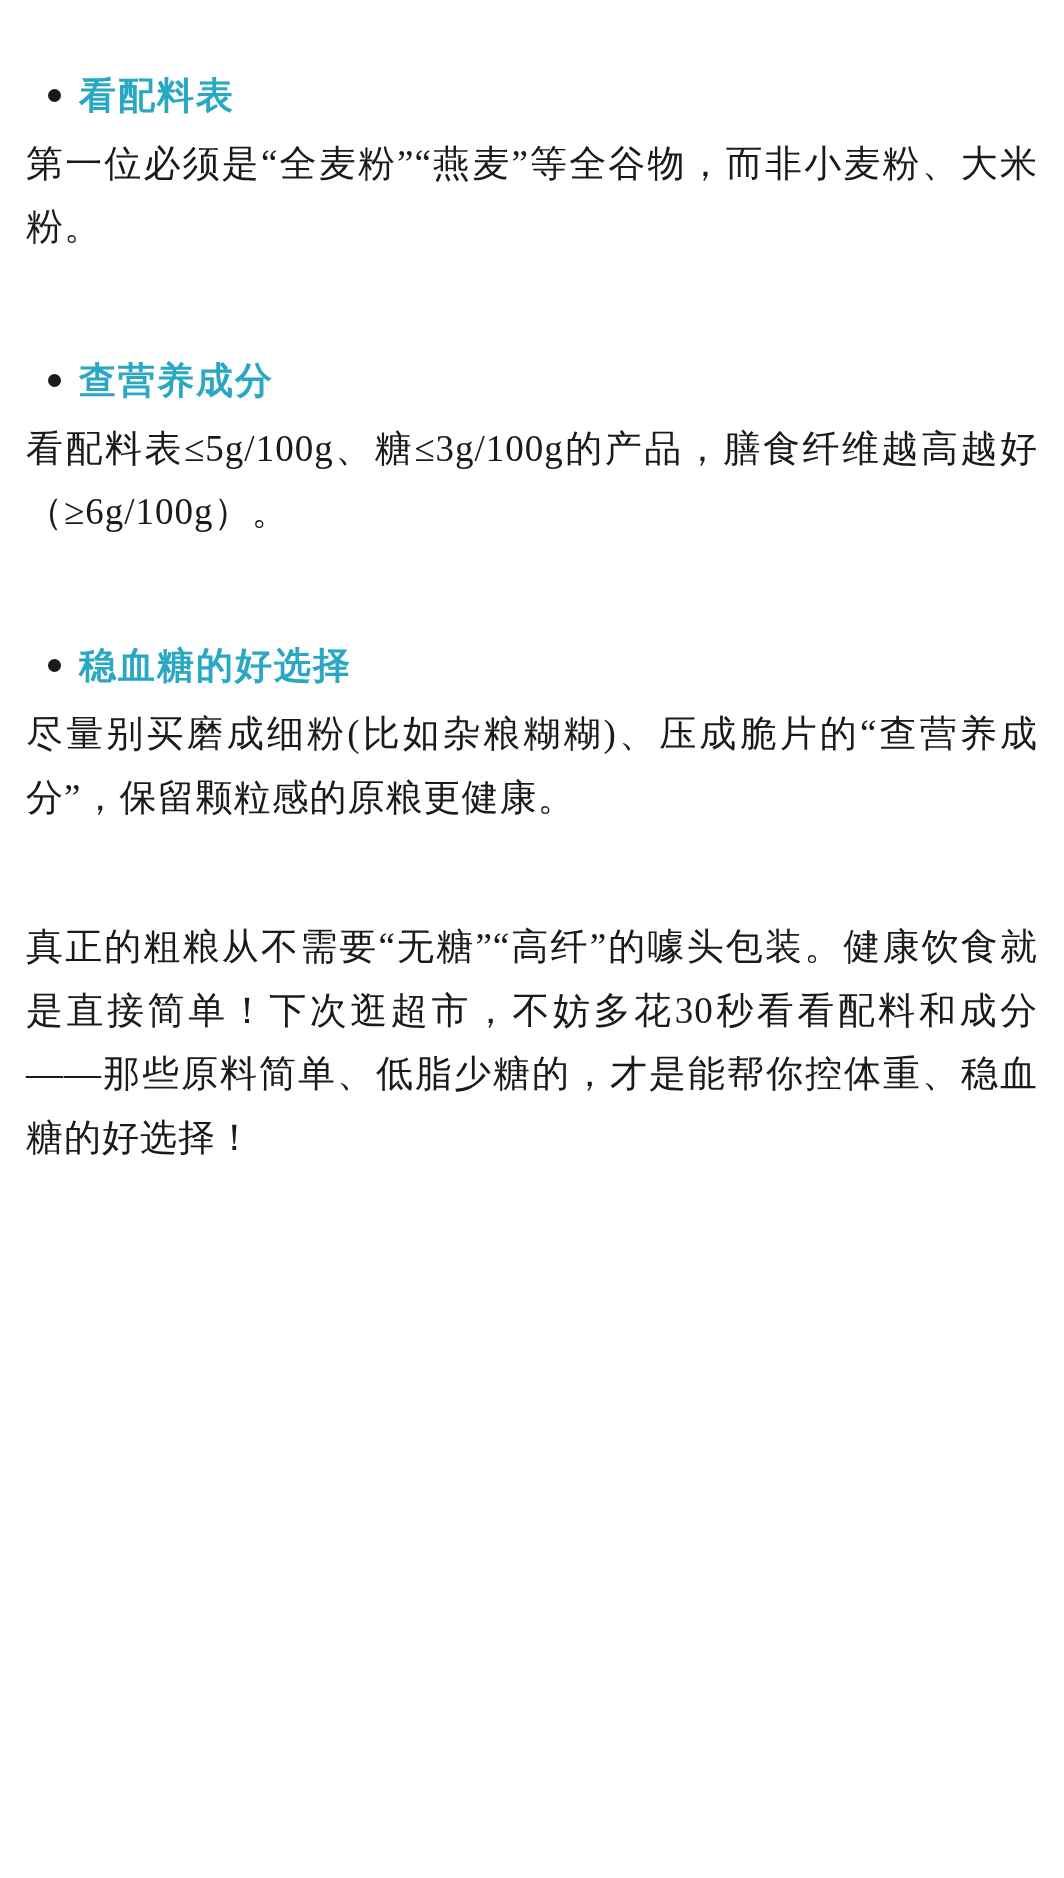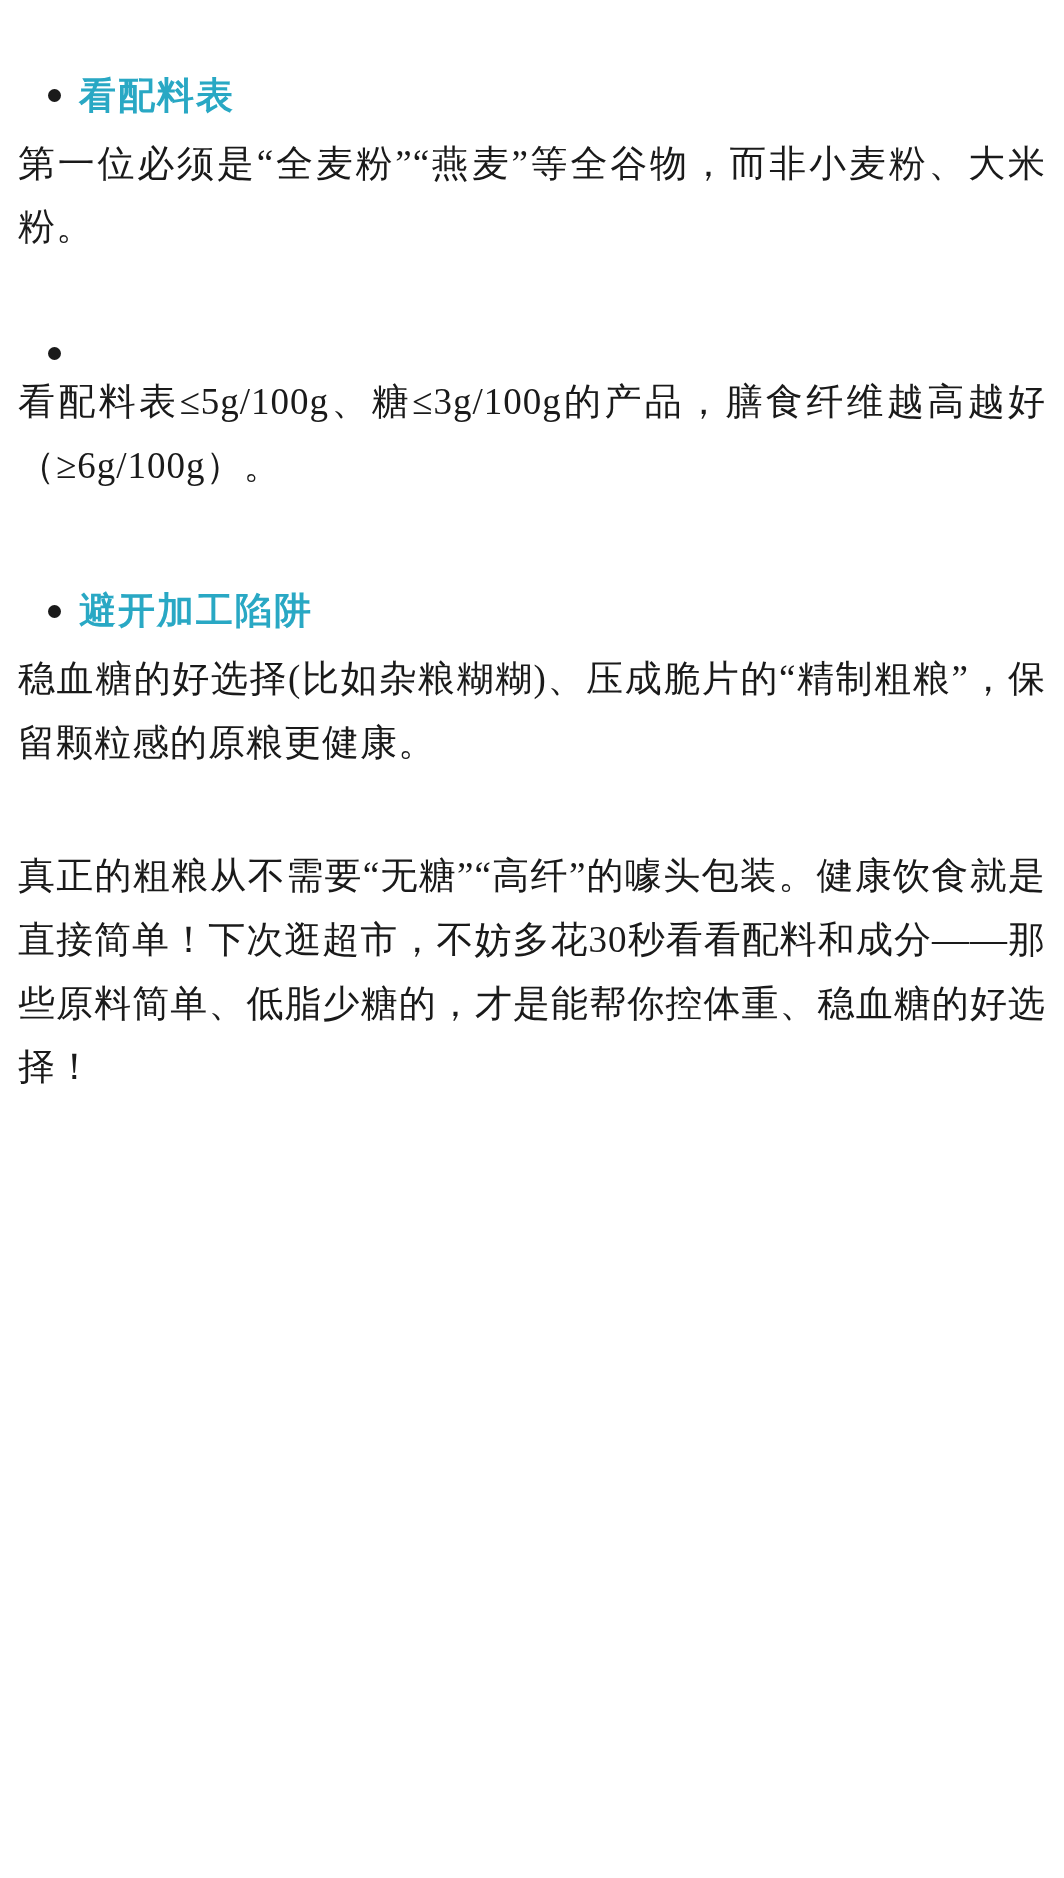--- a/index.html
+++ b/index.html
@@ -42,21 +42,21 @@
     font-size: 37px;
     font-weight: bold;
     letter-spacing: 2px;
     font-family: "Liberation Sans", "DejaVu Sans", sans-serif;
     line-height: 1.4;
   }
   .para {
     font-size: 37px;
     line-height: 1.72;
     letter-spacing: 1px;
-    margin: 0;
+    margin: 8px;
     text-align: justify;
     font-family: "Liberation Serif", "DejaVu Serif", serif;
   }
   .gap-lg { height: 88px; }
   .gap-md { height: 70px; }
 </style>
 </head>
 <body>
 
 <div class="page">
@@ -67,32 +67,33 @@
       <span class="heading-text">看配料表</span>
     </div>
     <p class="para">第一位必须是“全麦粉”“燕麦”等全谷物，而非小麦粉、大米粉。</p>
   </div>
 
   <div class="gap-lg"></div>
 
   <div class="section">
     <div class="heading">
       <span class="bullet"></span>
+      <span class="heading-text">查营养成分</span>
     </div>
     <p class="para">看配料表≤5g/100g、糖≤3g/100g的产品，膳食纤维越高越好（≥6g/100g）。</p>
   </div>
 
   <div class="gap-lg"></div>
 
   <div class="section">
     <div class="heading">
       <span class="bullet"></span>
-      <span class="heading-text">避开加工陷阱</span>
+      <span class="heading-text">稳血糖的好选择</span>
     </div>
-    <p class="para">稳血糖的好选择(比如杂粮糊糊)、压成脆片的“精制粗粮”，保留颗粒感的原粮更健康。</p>
+    <p class="para">尽量别买磨成细粉(比如杂粮糊糊)、压成脆片的“查营养成分”，保留颗粒感的原粮更健康。</p>
   </div>
 
   <div class="gap-md"></div>
 
   <p class="para">真正的粗粮从不需要“无糖”“高纤”的噱头包装。健康饮食就是直接简单！下次逛超市，不妨多花30秒看看配料和成分——那些原料简单、低脂少糖的，才是能帮你控体重、稳血糖的好选择！</p>
 
   <div class="gap-md"></div>
 
 
 </div>

